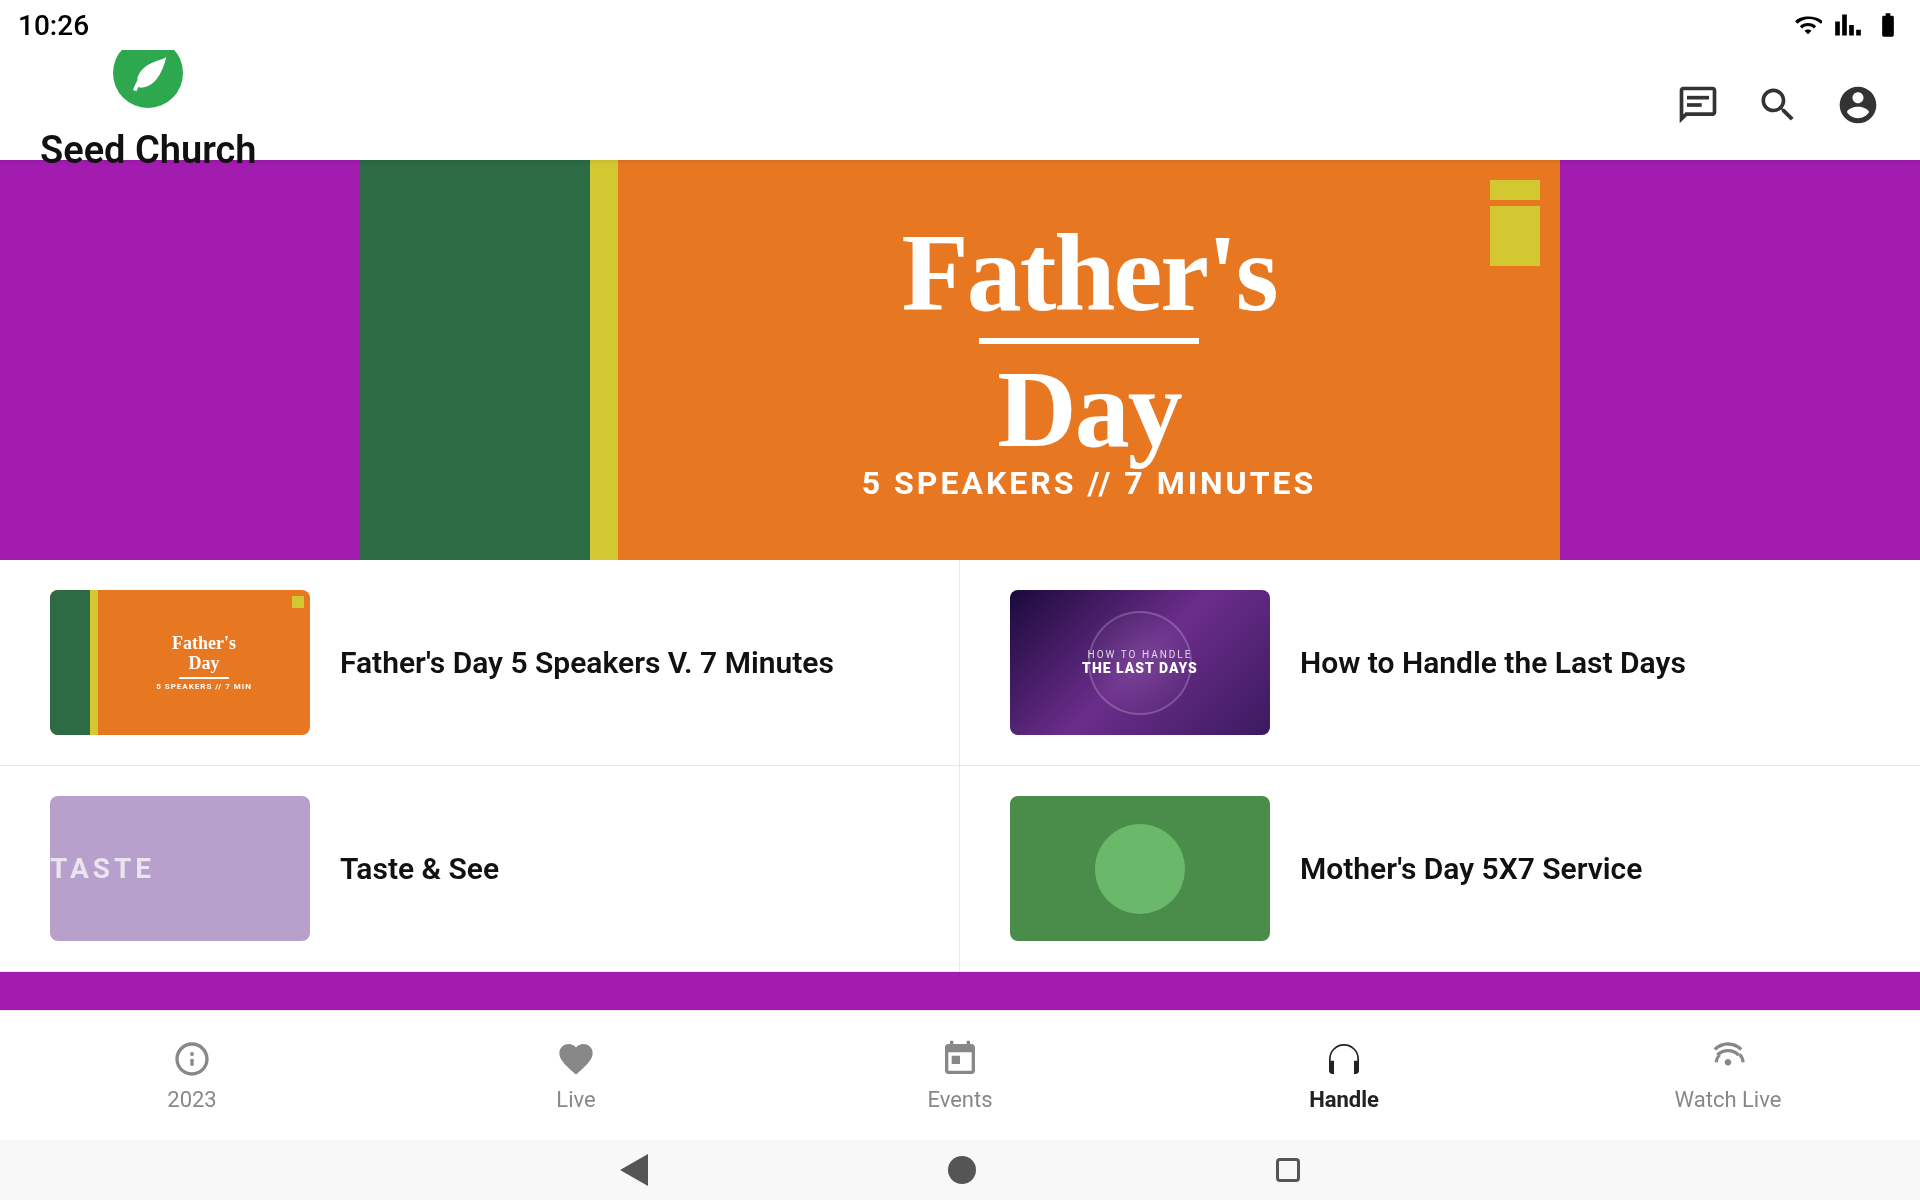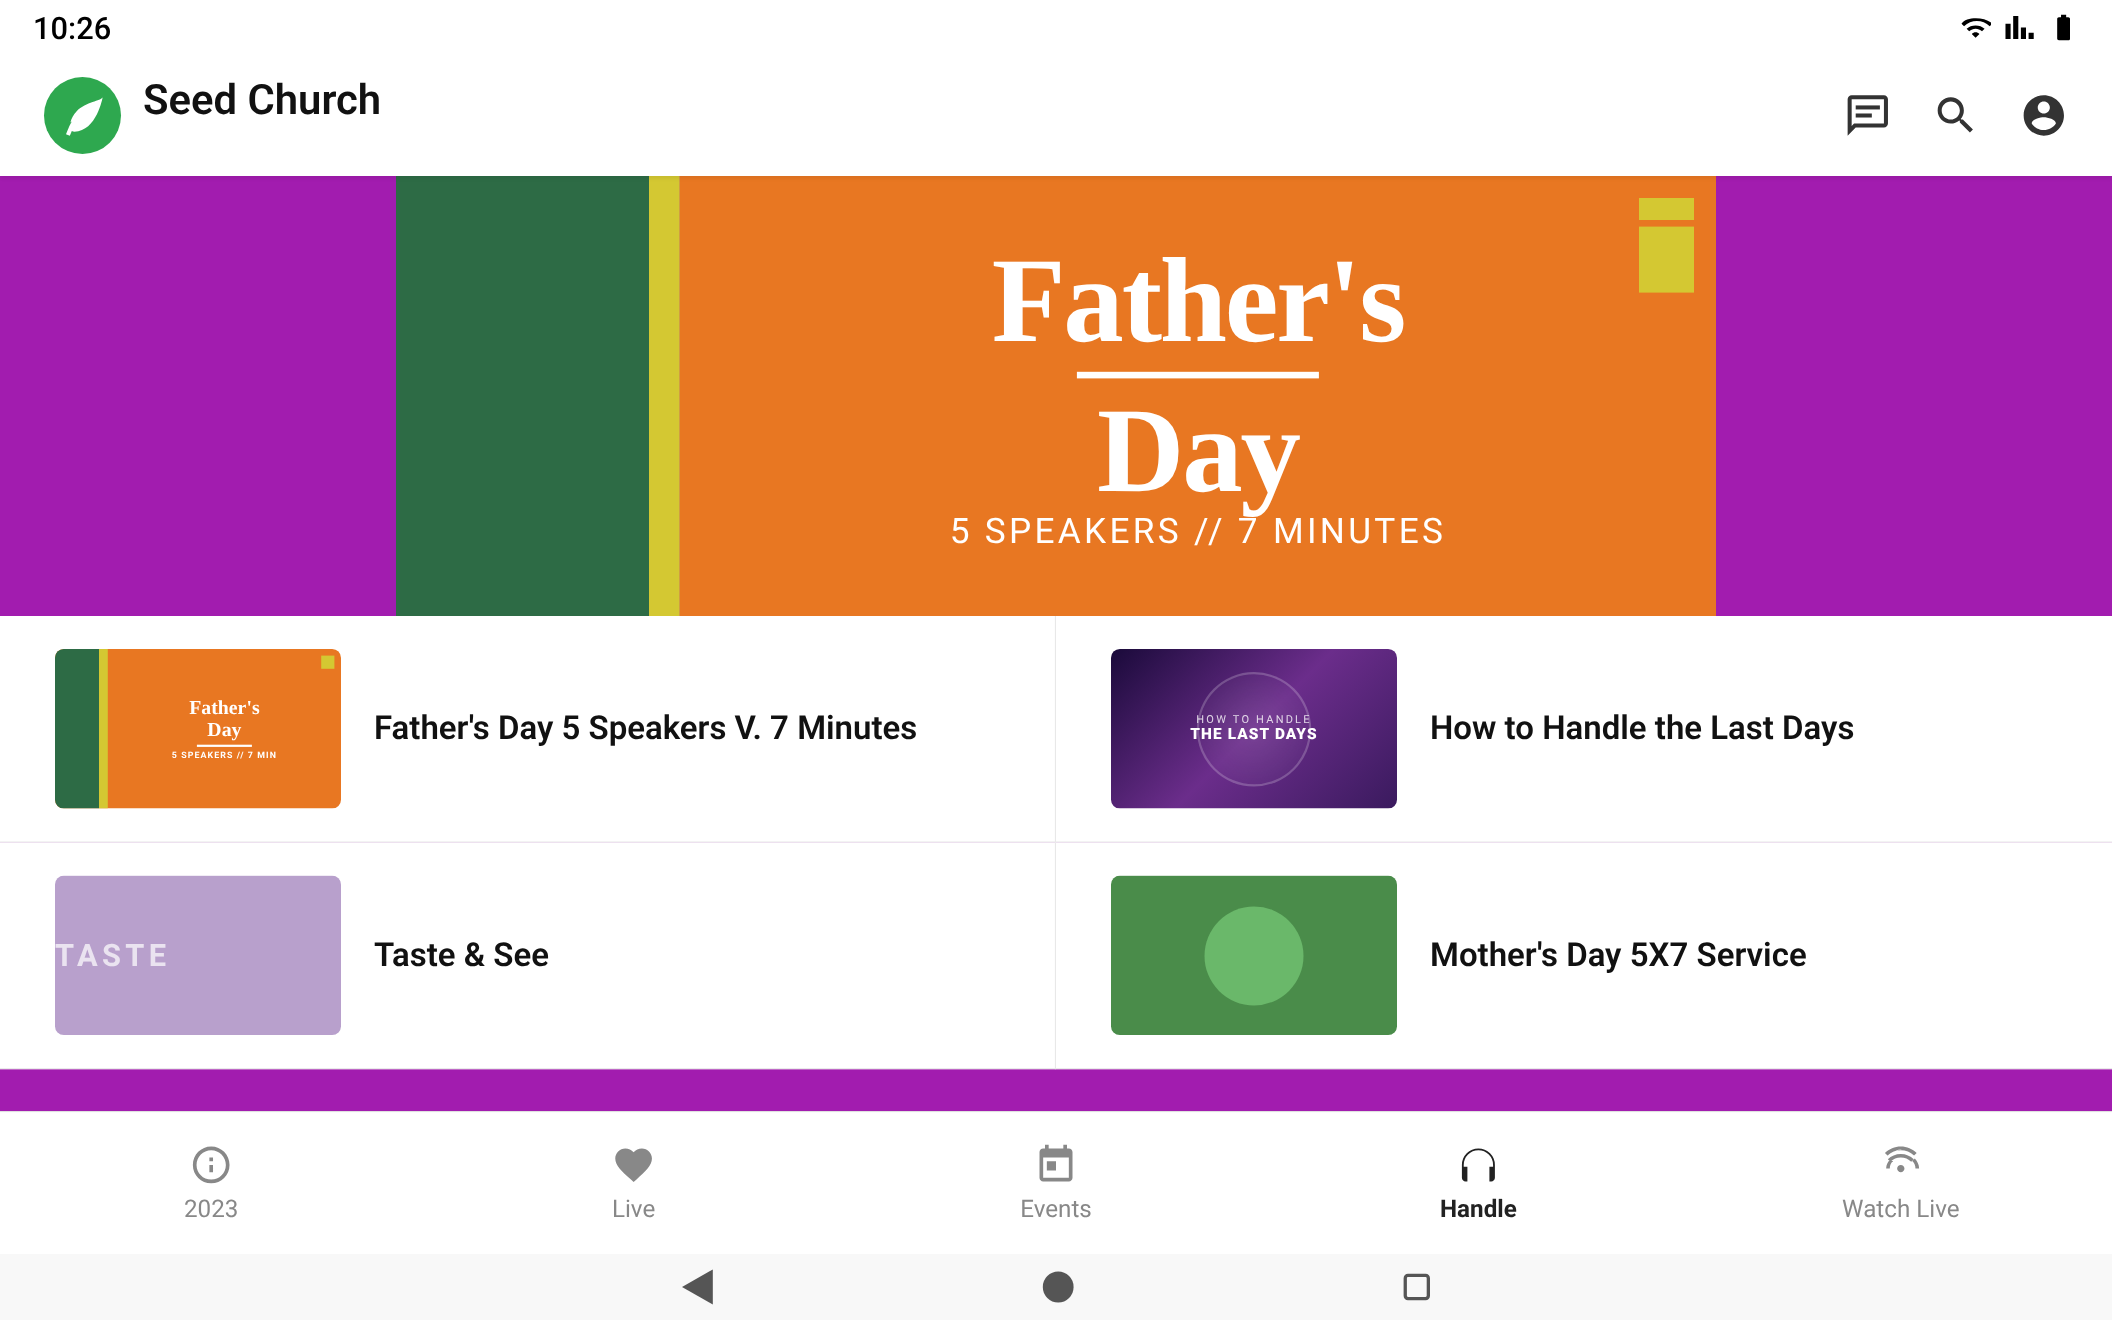--- a/index.html
+++ b/index.html
@@ -14,21 +14,21 @@
 
     
     .status-bar {
       position: absolute;
       top: 0; left: 0; right: 0;
       height: 50px;
       background: #fff;
       display: flex;
       align-items: center;
       justify-content: space-between;
-      padding: 0 30px;
+      padding: 0 18px;
       z-index: 100;
     }
     .status-time {
       font-size: 28px;
       font-weight: 500;
       color: #000;
     }
     .status-icons {
       display: flex;
       align-items: center;
@@ -48,22 +48,23 @@
       background: #fff;
       display: flex;
       align-items: center;
       justify-content: space-between;
       padding: 0 40px;
       box-shadow: 0 2px 4px rgba(0,0,0,0.08);
       z-index: 99;
     }
     .app-bar-left {
       display: flex;
-      align-items: flex-start;
+      align-items: center;
       gap: 20px;
+      flex-direction: column;
     }
     .app-logo {
       width: 70px;
       height: 70px;
       background: #2ea84f;
       border-radius: 50%;
       display: flex;
       align-items: center;
       justify-content: center;
     }
@@ -154,21 +155,21 @@
       letter-spacing: -2px;
     }
     .hero-divider {
       width: 220px;
       height: 6px;
       background: #fff;
       margin: 10px 0;
     }
     .hero-subtitle {
       font-size: 32px;
-      font-weight: 400;
+      font-weight: 700;
       color: #fff;
       letter-spacing: 3px;
       text-transform: uppercase;
     }
 
     
     .content-grid {
       display: grid;
       grid-template-columns: 1fr 1fr;
       margin-top: 0;

